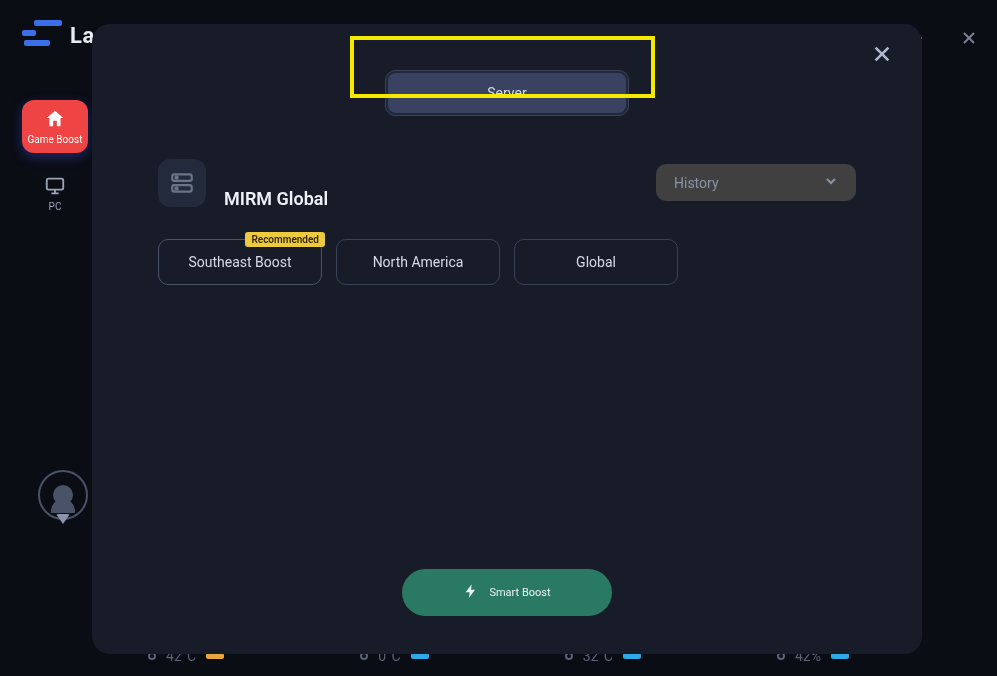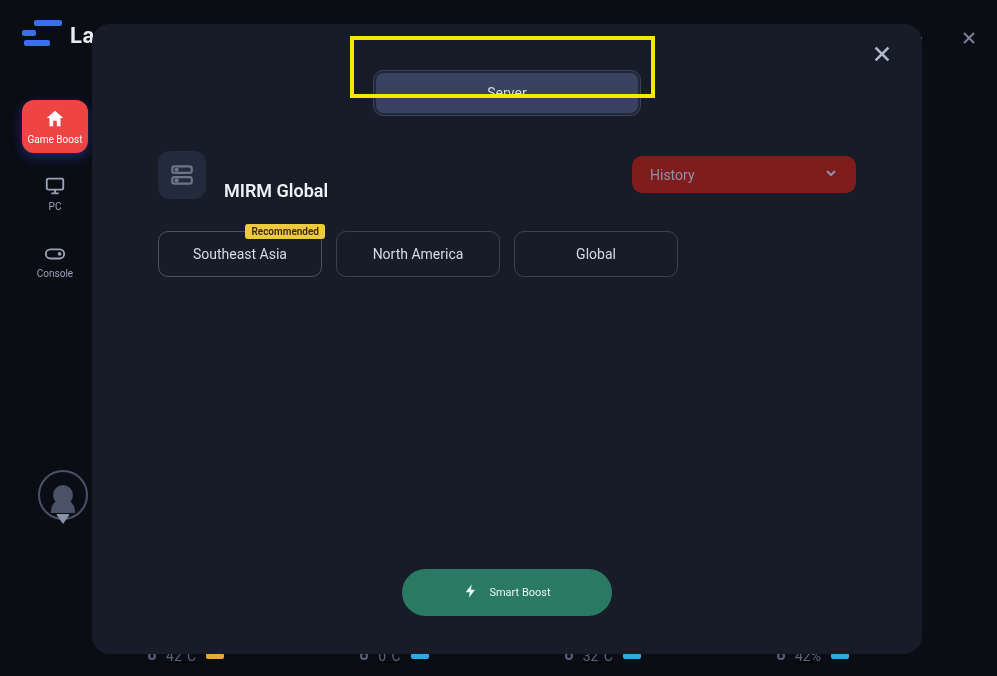--- a/index.html
+++ b/index.html
@@ -24,42 +24,42 @@
     .sidebar-item.active .sidebar-label { color: #fff; }
 
     .avatar { position: absolute; left: 38px; top: 470px; width: 50px; height: 50px; border: 2px solid #4a5268; border-radius: 50%; display: flex; align-items: center; justify-content: center; }
     .avatar-in { width: 20px; height: 20px; background: #4a5268; border-radius: 50%; position: relative; }
     .avatar-in::after { content:""; position:absolute; left:-2px; top:14px; width:24px; height:14px; background:#4a5268; border-radius:12px 12px 0 0; }
     .avatar-diamond { position:absolute; left: 56px; top: 514px; width: 14px; height: 10px; background: #8a94ab; clip-path: polygon(50% 100%, 0 0, 100% 0); border-radius:2px; }
 
     .window-btns { position: absolute; top: 30px; right: 20px; display: flex; gap: 36px; color: #7b8296; }
     .window-btn { width: 16px; height: 16px; cursor: pointer; display: flex; align-items: center; justify-content: center; }
 
-    .stats-bar { position: absolute; bottom: 12px; left: 0; right: 0; display: flex; justify-content: space-around; padding: 0 80px; text-decoration: underline; }
+    .stats-bar { position: absolute; bottom: 12px; left: 0; right: 0; display: flex; justify-content: space-around; padding: 0 80px; }
     .stat { display: flex; align-items: center; gap: 10px; color: #5a6278; font-size: 14px; }
     .stat-bar { width: 18px; height: 6px; border-radius: 2px; }
     .stat-dot-left { width:8px; height:8px; border-radius:50%; border:2px solid #5a6278; }
     .cold .stat-bar { background: #2fa8e8; }
     .warm .stat-bar { background: #e8a63b; }
 
     
     .modal { position: absolute; left: 92px; top: 24px; right: 75px; bottom: 22px; background: #171c28; border-radius: 18px; padding: 24px 36px; display: flex; flex-direction: column; }
 
     .tab-highlight { position: absolute; left: 350px; top: 36px; width: 305px; height: 62px; border: 4px solid #f5e900; pointer-events:none; z-index: 5; }
 
     .modal-close { position: absolute; right: 30px; top: 20px; width: 20px; height: 20px; cursor: pointer; color: #b0b8cc; display:flex; align-items:center; justify-content:center; }
 
-    .tabs { display: flex; margin: 22px auto 8px; width: 268px; border: 1px solid #3a4258; border-radius: 10px; overflow: hidden; background: #20283a; }
+    .tabs { display: flex; margin: 22px auto 16px; width: 244px; border: 1px solid #3a4258; border-radius: 10px; overflow: hidden; background: #20283a; }
     .tab { flex: 1; text-align: center; padding: 12px 0; color: #8b93a8; font-size: 14px; cursor: pointer; }
     .tab.active { background: #394260; color: #d6dbe8; border-radius: 8px; margin:2px; }
 
     .game-row { display: flex; align-items: center; margin-top: 24px; gap: 18px; padding: 0 30px; }
     .game-icon { width: 48px; height: 48px; background: #232a3c; border-radius: 12px; display:flex; align-items:center; justify-content:center; color:#6b7489; }
     .game-title { color: #eef1f8; font-size: 18px; font-weight: 600; margin-top: 32px; }
-    .history-dd { margin-left: auto; display:flex; align-items:center; gap: 16px; background:#7f1d1d; padding: 10px 18px; border-radius: 10px; color:#8b93a8; font-size:14px; cursor:pointer; width: 224px; justify-content: space-between; }
+    .history-dd { margin-left: auto; display:flex; align-items:center; gap: 16px; background:#404040; padding: 10px 18px; border-radius: 10px; color:#8b93a8; font-size:14px; cursor:pointer; width: 200px; justify-content: space-between; }
 
     .regions { display:flex; gap: 14px; margin-top: 30px; padding: 0 30px; }
     .region-btn { position: relative; width: 164px; padding: 14px 0; text-align: center; color: #d6dbe8; font-size: 14px; border: 1px solid #3a4258; border-radius: 10px; cursor:pointer; background: transparent; }
     .region-btn.rec { border-color: #4a5268; }
     .rec-badge { position:absolute; top:-8px; right:-4px; background:#eeca3f; color:#3a2a00; font-size:10px; padding:2px 6px; border-radius:3px; font-weight:600; }
 
     .smart-boost { margin: auto auto 14px; width: 210px; padding: 14px 0; background: #2a7a63; color:#e8f5f0; border-radius: 28px; display:flex; align-items:center; justify-content:center; gap:10px; cursor:pointer; font-size:11px; }
   </style>
 </head>
 <body>
@@ -85,29 +85,20 @@
       <span class="sidebar-label">Game Boost</span>
     </div>
     <div class="sidebar-item">
       <span class="sidebar-icon">
         <svg width="22" height="22" viewBox="0 0 24 24" fill="none" stroke="currentColor" stroke-width="2">
             <rect x="3" y="4" width="18" height="12" rx="2"></rect>
             <path d="M8 20h8M12 16v4"></path>
           </svg>
       </span>
       <span class="sidebar-label">PC</span>
-    </div>
-    <div class="sidebar-item">
-      <span class="sidebar-icon">
-        <svg width="22" height="22" viewBox="0 0 24 24" fill="none" stroke="currentColor" stroke-width="2">
-            <rect x="2" y="8" width="20" height="10" rx="5"></rect>
-            <circle cx="17" cy="13" r="1" fill="currentColor"></circle>
-          </svg>
-      </span>
-      <span class="sidebar-label">Console</span>
     </div>
   </div>
 
   <div class="avatar">
     <div class="avatar-in"></div>
   </div>
   <div class="avatar-diamond"></div>
 
   <div class="window-btns">
     <div class="window-btn">
@@ -175,21 +166,21 @@
           <svg width="14" height="14" viewBox="0 0 14 14" fill="none" stroke="currentColor" stroke-width="2">
               <path d="M3 5l4 4 4-4"></path>
             </svg>
         </span>
       </div>
     </div>
 
     <div class="regions">
       <div class="region-btn rec">
         <span class="rec-badge">Recommended</span>
-        <span>Southeast Asia</span>
+        <span>Southeast Boost</span>
       </div>
       <div class="region-btn">
         <span>North America</span>
       </div>
       <div class="region-btn">
         <span>Global</span>
       </div>
     </div>
 
     <div class="smart-boost">

